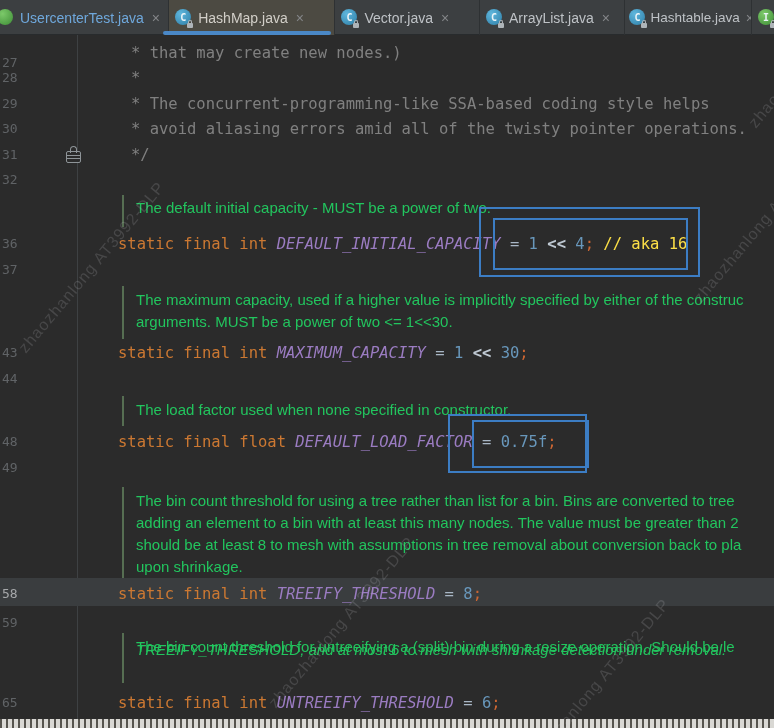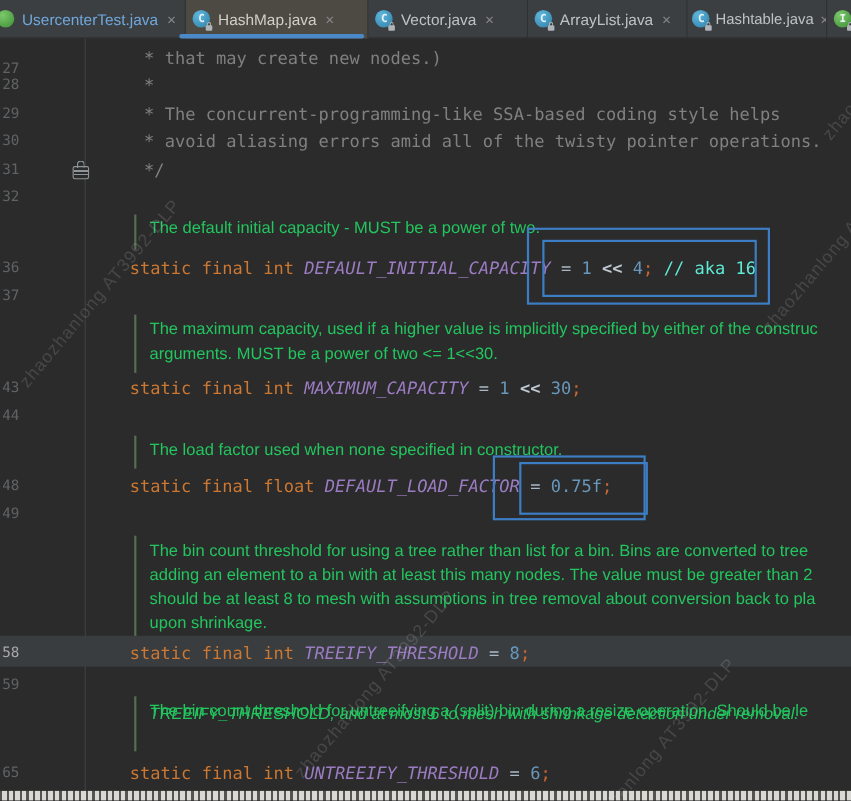--- a/index.html
+++ b/index.html
@@ -42,21 +42,21 @@
   .doc-line{position:absolute;left:136px;height:20px;line-height:20px;white-space:pre;
         font-family:"Liberation Sans",sans-serif;font-size:15px;color:#22c55e;}
   .doc-bar{position:absolute;left:122px;width:2px;background:#566E52;}
   .caret-row{position:absolute;left:0;width:774px;background:#3A3D3F;}
   .kw{color:#CC7832;}
   .const{color:#9B7CC2;font-style:italic;}
   .pl{color:#A9B7C6;}
   .num{color:#6897BB;}
   .op{color:#BFC9D3;font-weight:bold;}
   .semi{color:#CC6633;}
-  .lc{color:#5eead4;}
+  .lc{color:#fde047;}
 
   
   .gutter-lock{position:absolute;left:66px;width:13px;height:10px;border:1px solid #8E9498;
         border-radius:2px;background:linear-gradient(#2B2B2B 0 3px,#8E9498 3px 4px,#2B2B2B 4px 6px,#8E9498 6px 7px,#2B2B2B 7px);}
   .gutter-lock:before{content:"";position:absolute;left:3px;top:-6px;width:5px;height:6px;
         border:1px solid #8E9498;border-bottom:none;border-radius:4px 4px 0 0;}
 
   
   .anno-box{position:absolute;border:2px solid #3C7DC4;z-index:6;}
 

